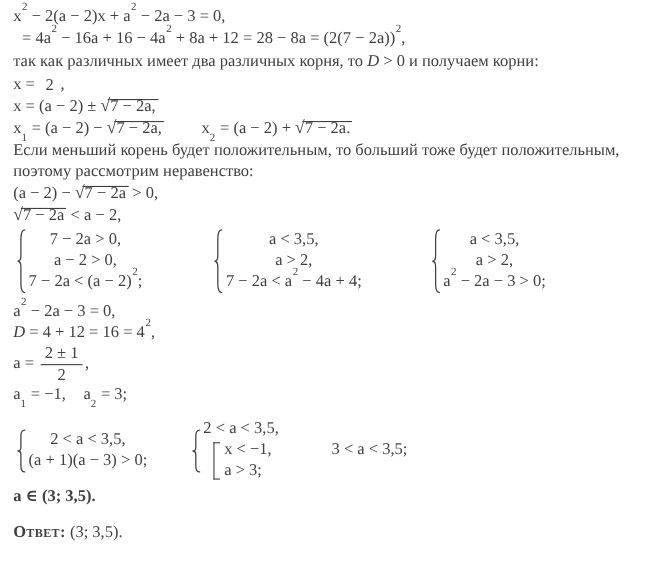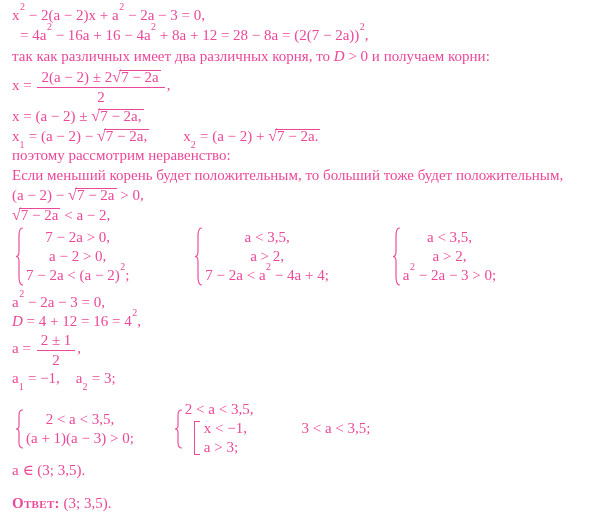--- a/index.html
+++ b/index.html
@@ -5,21 +5,21 @@
   html, body {
     margin: 0; padding: 0;
     width: 600px; height: 521px;
     background: #ffffff;
     overflow: hidden;
   }
   #math-root {
     box-sizing: border-box;
     width: 504px; height: 521px;
     padding: 6px 4px 0 12px;
-    color: #ec4899;
+    color: #404040;
     font-family: "Liberation Serif", "DejaVu Serif", serif;
     font-size: 15px;
   }
   .math-line { white-space: nowrap; line-height: 19px; }
   .math-row  { display: flex; align-items: center; white-space: nowrap; }
   sup { font-size: 10px; line-height: 0; position: relative; top: -4.5px; margin-left: 0.5px; }
   sub { font-size: 10px; line-height: 0; position: relative; top: 3px; margin-right: 0.5px; }
   i   { font-style: italic; }
   .sc { font-variant: small-caps; font-weight: bold; letter-spacing: 0.3px; }
   .sp { display: inline-block; }
@@ -41,25 +41,25 @@
   .sqbr { align-self: stretch; width: 5px; border: 1.3px solid currentColor; border-right: none;
           margin: 2px 4px 2px 0; }
 </style>
 </head>
 <body>
 
 <div id="math-root">
     <div class="math-line" style="margin-top: 0px;"><span>x</span><sup>2</sup><span> − 2(a − 2)x + a</span><sup>2</sup><span> − 2a − 3 = 0,</span></div>
     <div class="math-line" style="margin-top: 1px; padding-left: 8px;"><span>= 4a</span><sup>2</sup><span> − 16a + 16 − 4a</span><sup>2</sup><span> + 8a + 12 = 28 − 8a = (2(7 − 2a))</span><sup>2</sup><span>,</span></div>
     <div class="math-line" style="margin-top: 2px;"><span>так как различных имеет два различных корня, то </span><i>D</i><span> &gt; 0 и получаем корни:</span></div>
-    <div class="math-line" style="margin-top: 2px;"><span>x = </span><span class="frac"><span class="num"><span>2(a − 2) ± 2</span><span class="sqrt"><span class="rad">√</span><span class="bar"><span>7 − 2a</span></span></span></span><span class="den"><span>2</span></span></span><span>,</span></div>
+    <div class="math-line" style="margin-top: 2px;"><span>x = </span><span class="frac"><span class="den"><span>2</span></span></span><span>,</span></div>
     <div class="math-line" style="margin-top: 0px;"><span>x = (a − 2) ± </span><span class="sqrt"><span class="rad">√</span><span class="bar"><span>7 − 2a,</span></span></span></div>
     <div class="math-line" style="margin-top: 0px;"><span>x</span><sub>1</sub><span> = (a − 2) − </span><span class="sqrt"><span class="rad">√</span><span class="bar"><span>7 − 2a,</span></span></span><span class="sp" style="width: 34px;"></span><span>x</span><sub>2</sub><span> = (a − 2) + </span><span class="sqrt"><span class="rad">√</span><span class="bar"><span>7 − 2a.</span></span></span></div>
+    <div class="math-line" style="margin-top: 1px;"><span>Если меньший корень будет положительным, то больший тоже будет положительным,</span></div>
     <div class="math-line" style="margin-top: 0px;"><span>поэтому рассмотрим неравенство:</span></div>
-    <div class="math-line" style="margin-top: 1px;"><span>Если меньший корень будет положительным, то больший тоже будет положительным,</span></div>
     <div class="math-line" style="margin-top: 0px;"><span>(a − 2) − </span><span class="sqrt"><span class="rad">√</span><span class="bar"><span>7 − 2a</span></span></span><span> &gt; 0,</span></div>
     <div class="math-line" style="margin-top: 0px;"><span class="sqrt"><span class="rad">√</span><span class="bar"><span>7 − 2a</span></span></span><span> &lt; a − 2,</span></div>
     <div class="math-row" style="margin-top: 2px; gap: 47px;">
       <span class="system" style="margin-left: 3px;">
         <svg width="9" height="59">
           <path d="M 7.5 1 Q 4 1 4 9.44 L 4 24.779999999999998 Q 4 29.5 1 29.5 Q 4 29.5 4 34.22 L 4 49.559999999999995 Q 4 58 7.5 58" fill="none" stroke="currentColor" stroke-width="1.15" stroke-linecap="round"></path>
         </svg>
         <span class="rows">
           <span class="srow"><span>7 − 2a &gt; 0,</span></span>
           <span class="srow"><span>a − 2 &gt; 0,</span></span>
@@ -111,15 +111,15 @@
               <span class="sqbr"></span>
               <span class="rows left">
                 <span class="srow"><span>x &lt; −1,</span></span>
                 <span class="srow"><span>a &gt; 3;</span></span>
               </span>
             </span></span>
         </span>
       </span>
       <span class="srow" style="margin-left: 48px;"><span>3 &lt; a &lt; 3,5;</span></span>
     </div>
-    <div class="math-line" style="margin-top: 4px;"><span>a ∈ (3; 3,5).</span></div>
+    <div class="math-line" style="margin-top: 4px; font-weight: bold;"><span>a ∈ (3; 3,5).</span></div>
     <div class="math-line" style="margin-top: 14px;"><span class="sc">Ответ:</span><span> (3; 3,5).</span></div>
   </div>
 
 </body></html>

